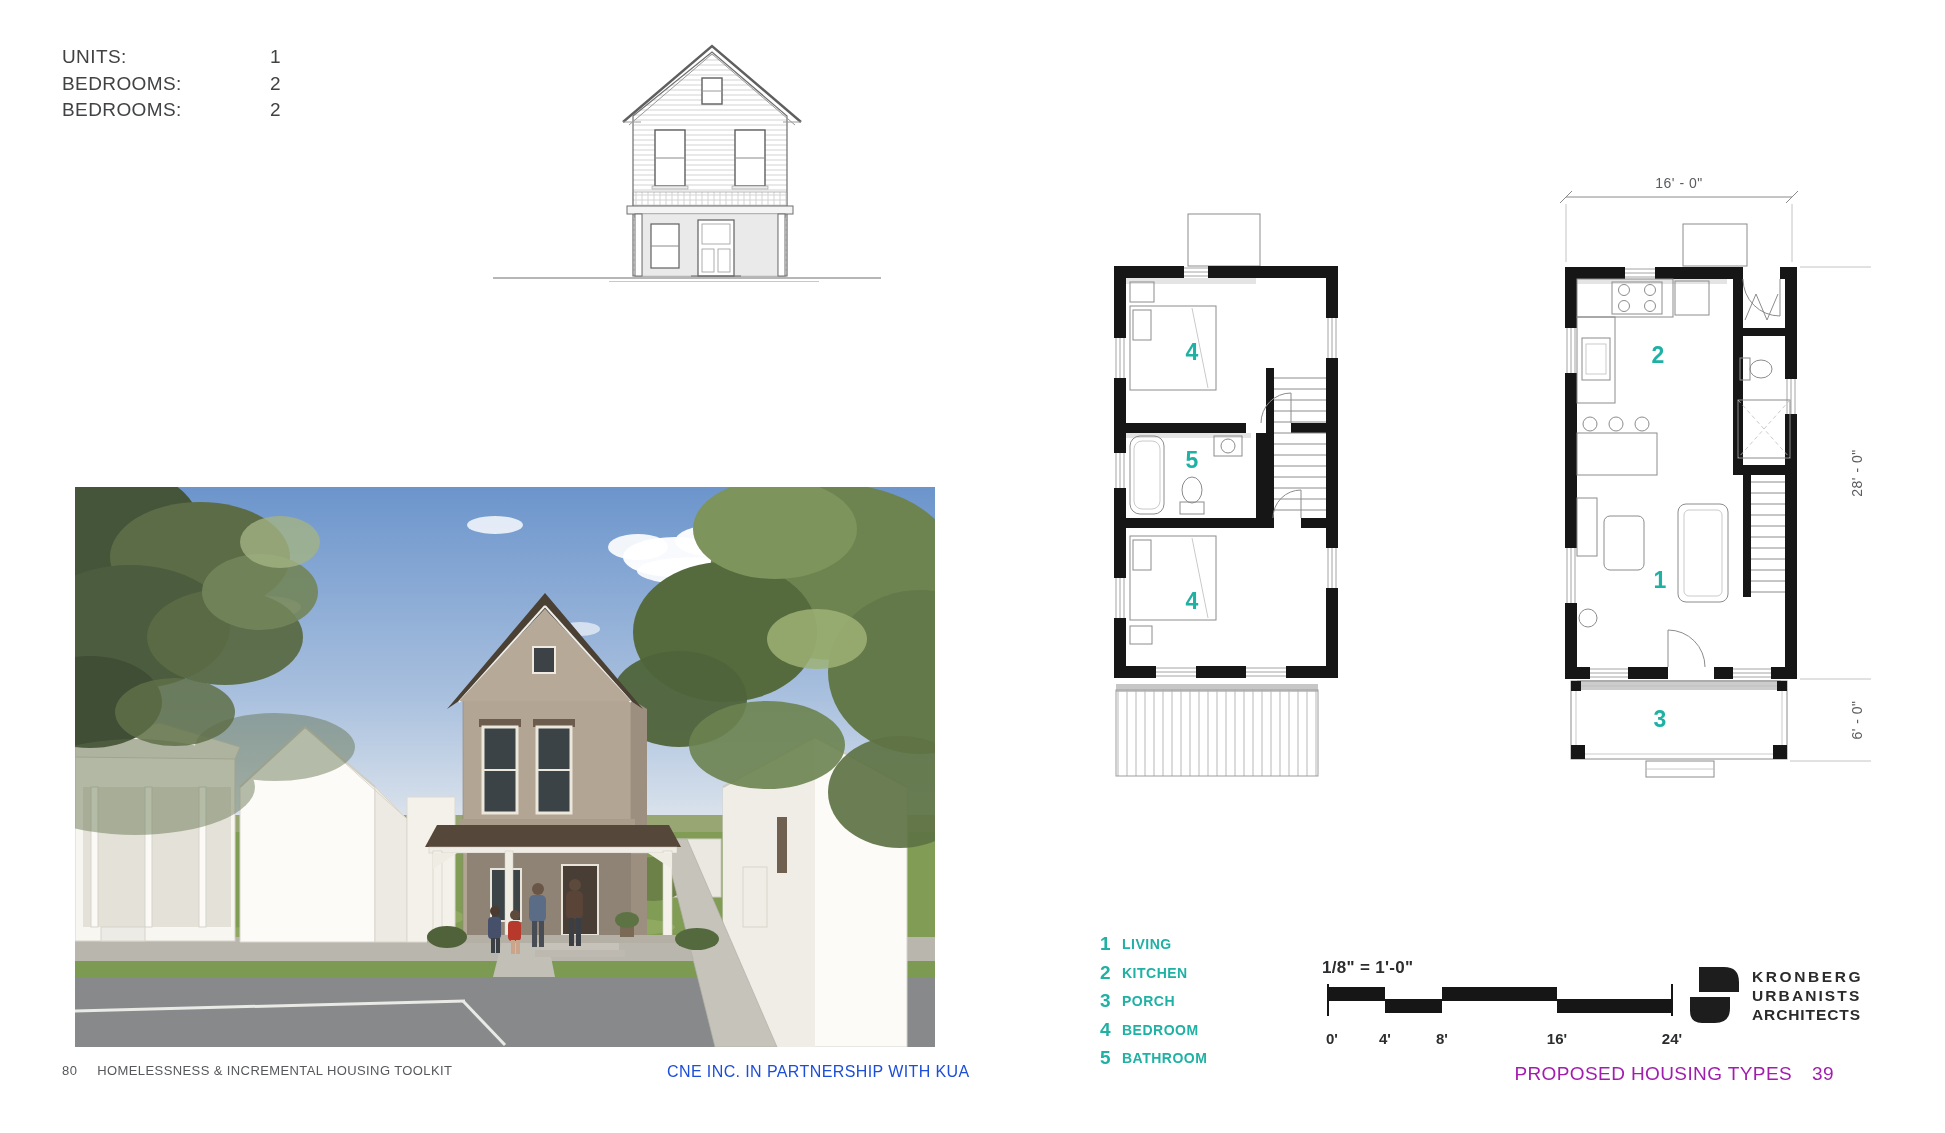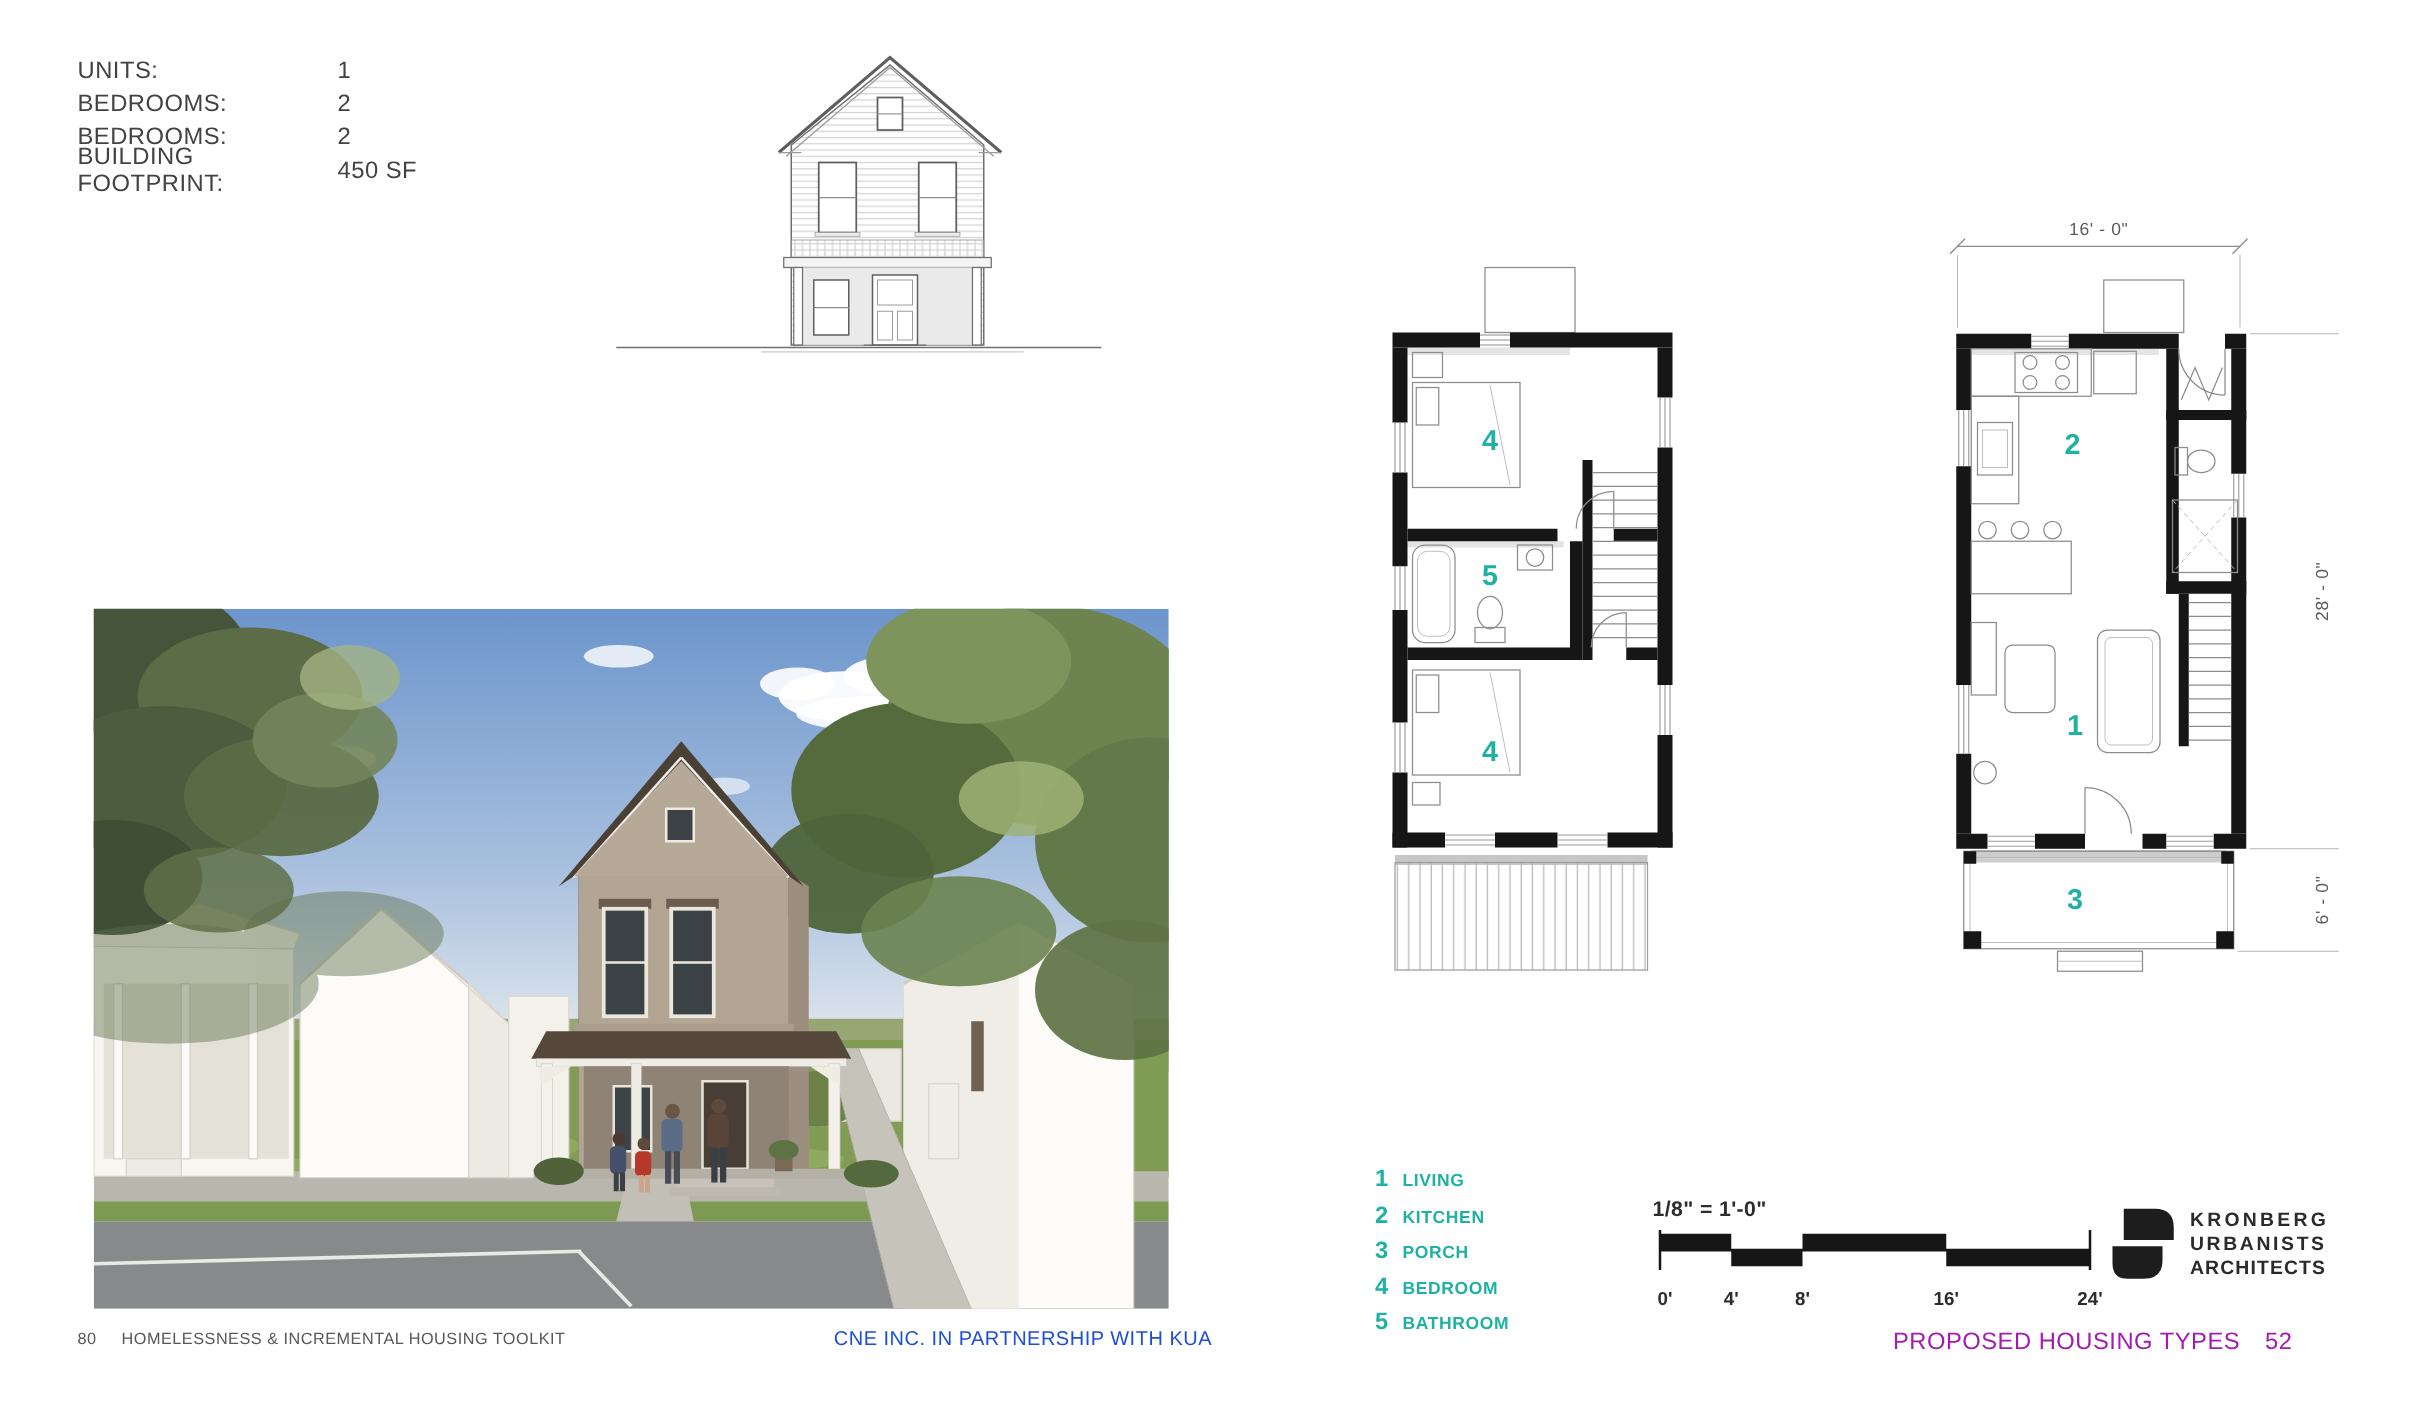--- a/index.html
+++ b/index.html
@@ -56,24 +56,20 @@
       <span class="spec-label">UNITS:</span>
       <span class="spec-value">1</span>
     </div>
     <div class="spec-row">
       <span class="spec-label">BEDROOMS:</span>
       <span class="spec-value">2</span>
     </div>
     <div class="spec-row">
       <span class="spec-label">BEDROOMS:</span>
       <span class="spec-value">2</span>
-    </div>
-    <div class="spec-row">
-      <span class="spec-label">BUILDING FOOTPRINT:</span>
-      <span class="spec-value">450 SF</span>
     </div>
   </div>
 
   <svg class="abs" style="left:489px;top:26px;" width="396" height="262" viewBox="0 0 396 262">
     <defs>
       <pattern id="sid" width="8" height="5" patternUnits="userSpaceOnUse">
         <line x1="0" y1="4" x2="8" y2="4" stroke="#d3d3d3" stroke-width="1"></line>
       </pattern>
       <pattern id="vsid" width="6" height="8" patternUnits="userSpaceOnUse">
         <line x1="3" y1="0" x2="3" y2="8" stroke="#d3d3d3" stroke-width="1"></line>
@@ -586,16 +582,16 @@
     </div>
   </div>
 
   <div class="abs footer-left">
     <span>80</span>
     <span>HOMELESSNESS &amp; INCREMENTAL HOUSING TOOLKIT</span>
   </div>
   <div class="abs footer-center">CNE INC. IN PARTNERSHIP WITH KUA</div>
   <div class="abs footer-right">
     <span>PROPOSED HOUSING TYPES</span>
-    <span>52</span>
+    <span>39</span>
   </div>
 
 </div>
 
 </body></html>

